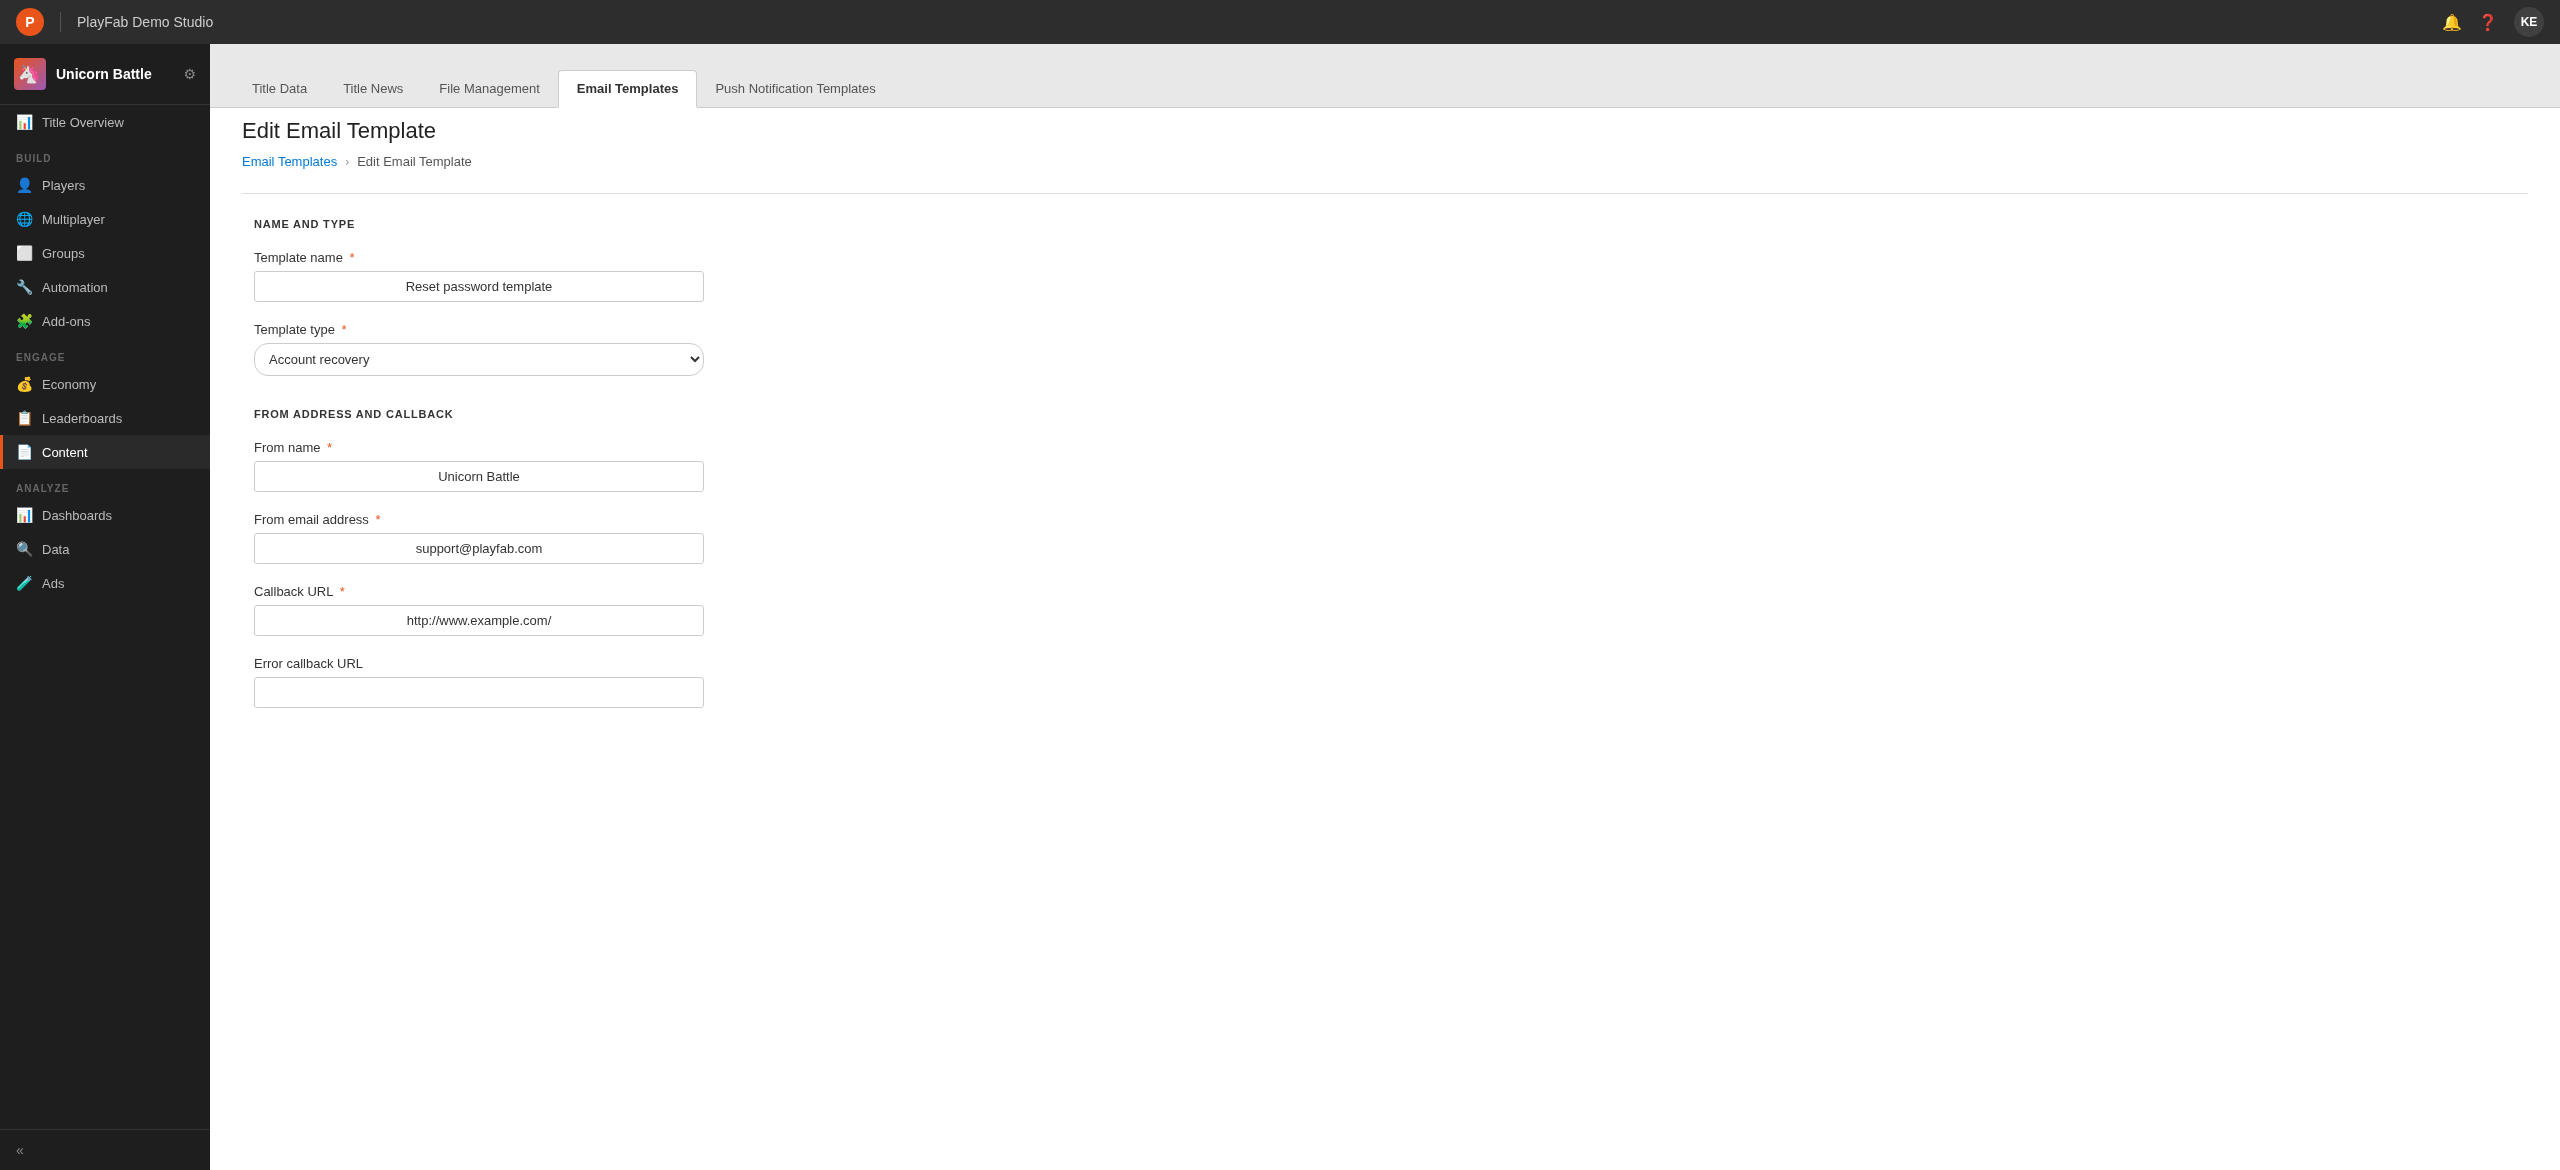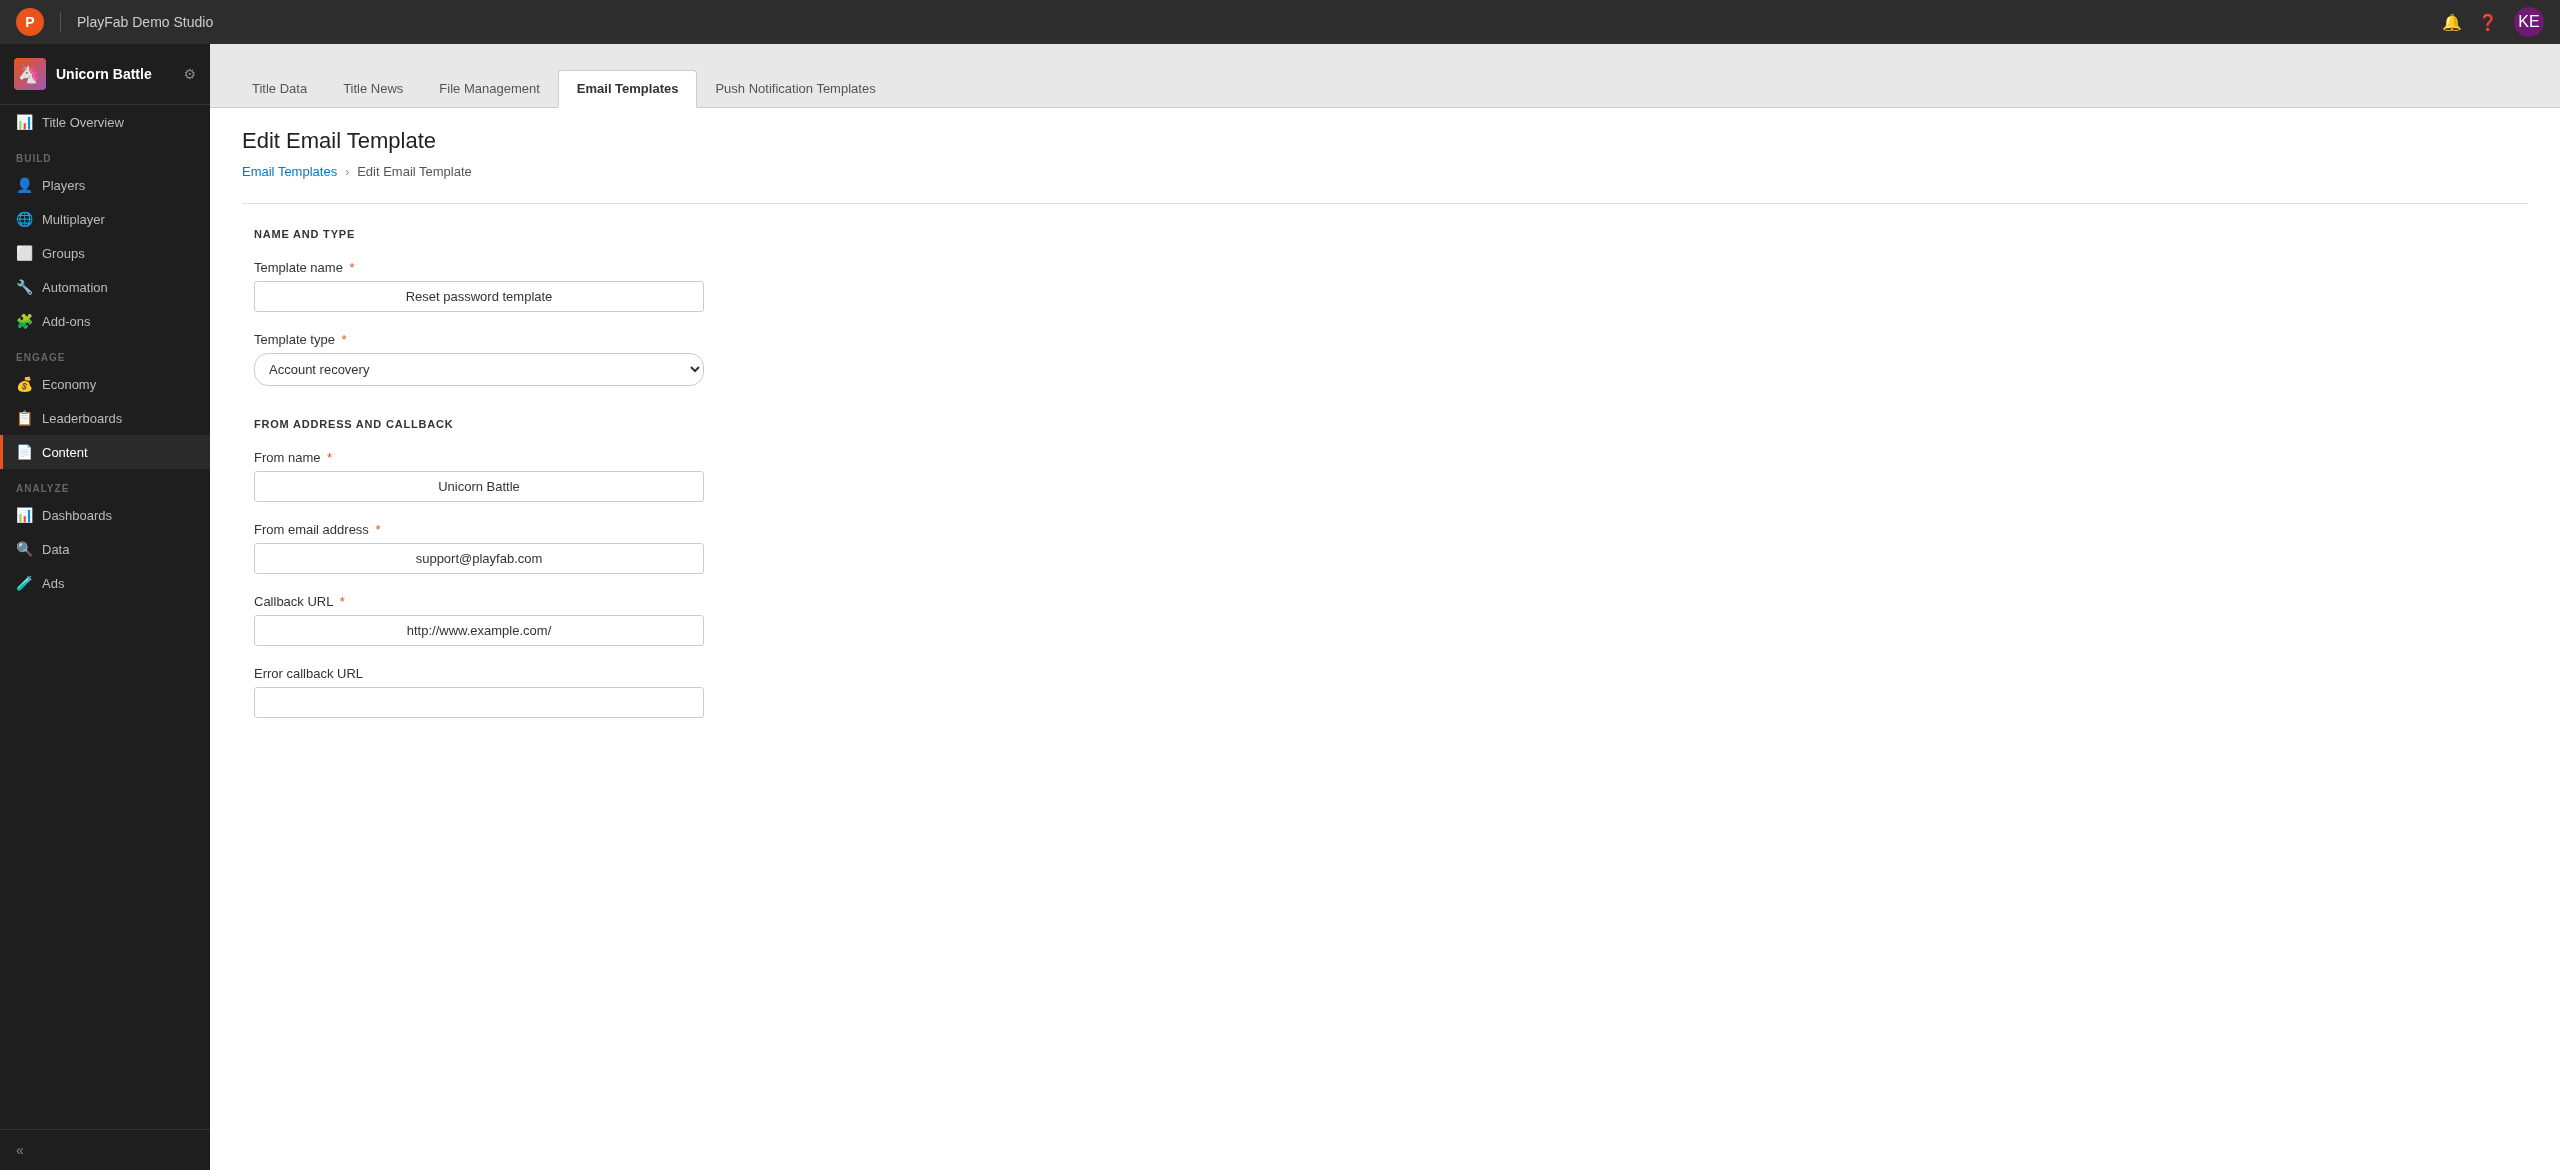--- a/index.html
+++ b/index.html
@@ -30,24 +30,24 @@
     }
     .topbar-right {
       margin-left: auto;
       display: flex; align-items: center; gap: 16px;
     }
     .topbar-icon {
       color: #aaa; font-size: 16px; cursor: pointer;
     }
     .topbar-avatar {
       width: 30px; height: 30px;
-      background: #701a75;
+      background: #404040;
       border-radius: 50%;
       display: flex; align-items: center; justify-content: center;
-      color: #fff; font-size: 16px; font-weight: normal; cursor: pointer;
+      color: #fff; font-size: 12px; font-weight: bold; cursor: pointer;
     }
 
     
     .main-layout {
       display: flex;
       flex: 1;
       overflow: hidden;
     }
 
     
@@ -134,21 +134,21 @@
       border-bottom: 2px solid #fff;
       border-radius: 4px 4px 0 0;
       font-weight: 600;
     }
 
     
     .page-content {
       flex: 1;
       background: #fff;
       overflow-y: auto;
-      padding: 20px 32px;
+      padding: 10px 32px;
     }
 
     .page-header-title {
       font-size: 22px;
       font-weight: 400;
       color: #222;
       margin-bottom: 10px;
     }
 
     .breadcrumb {

